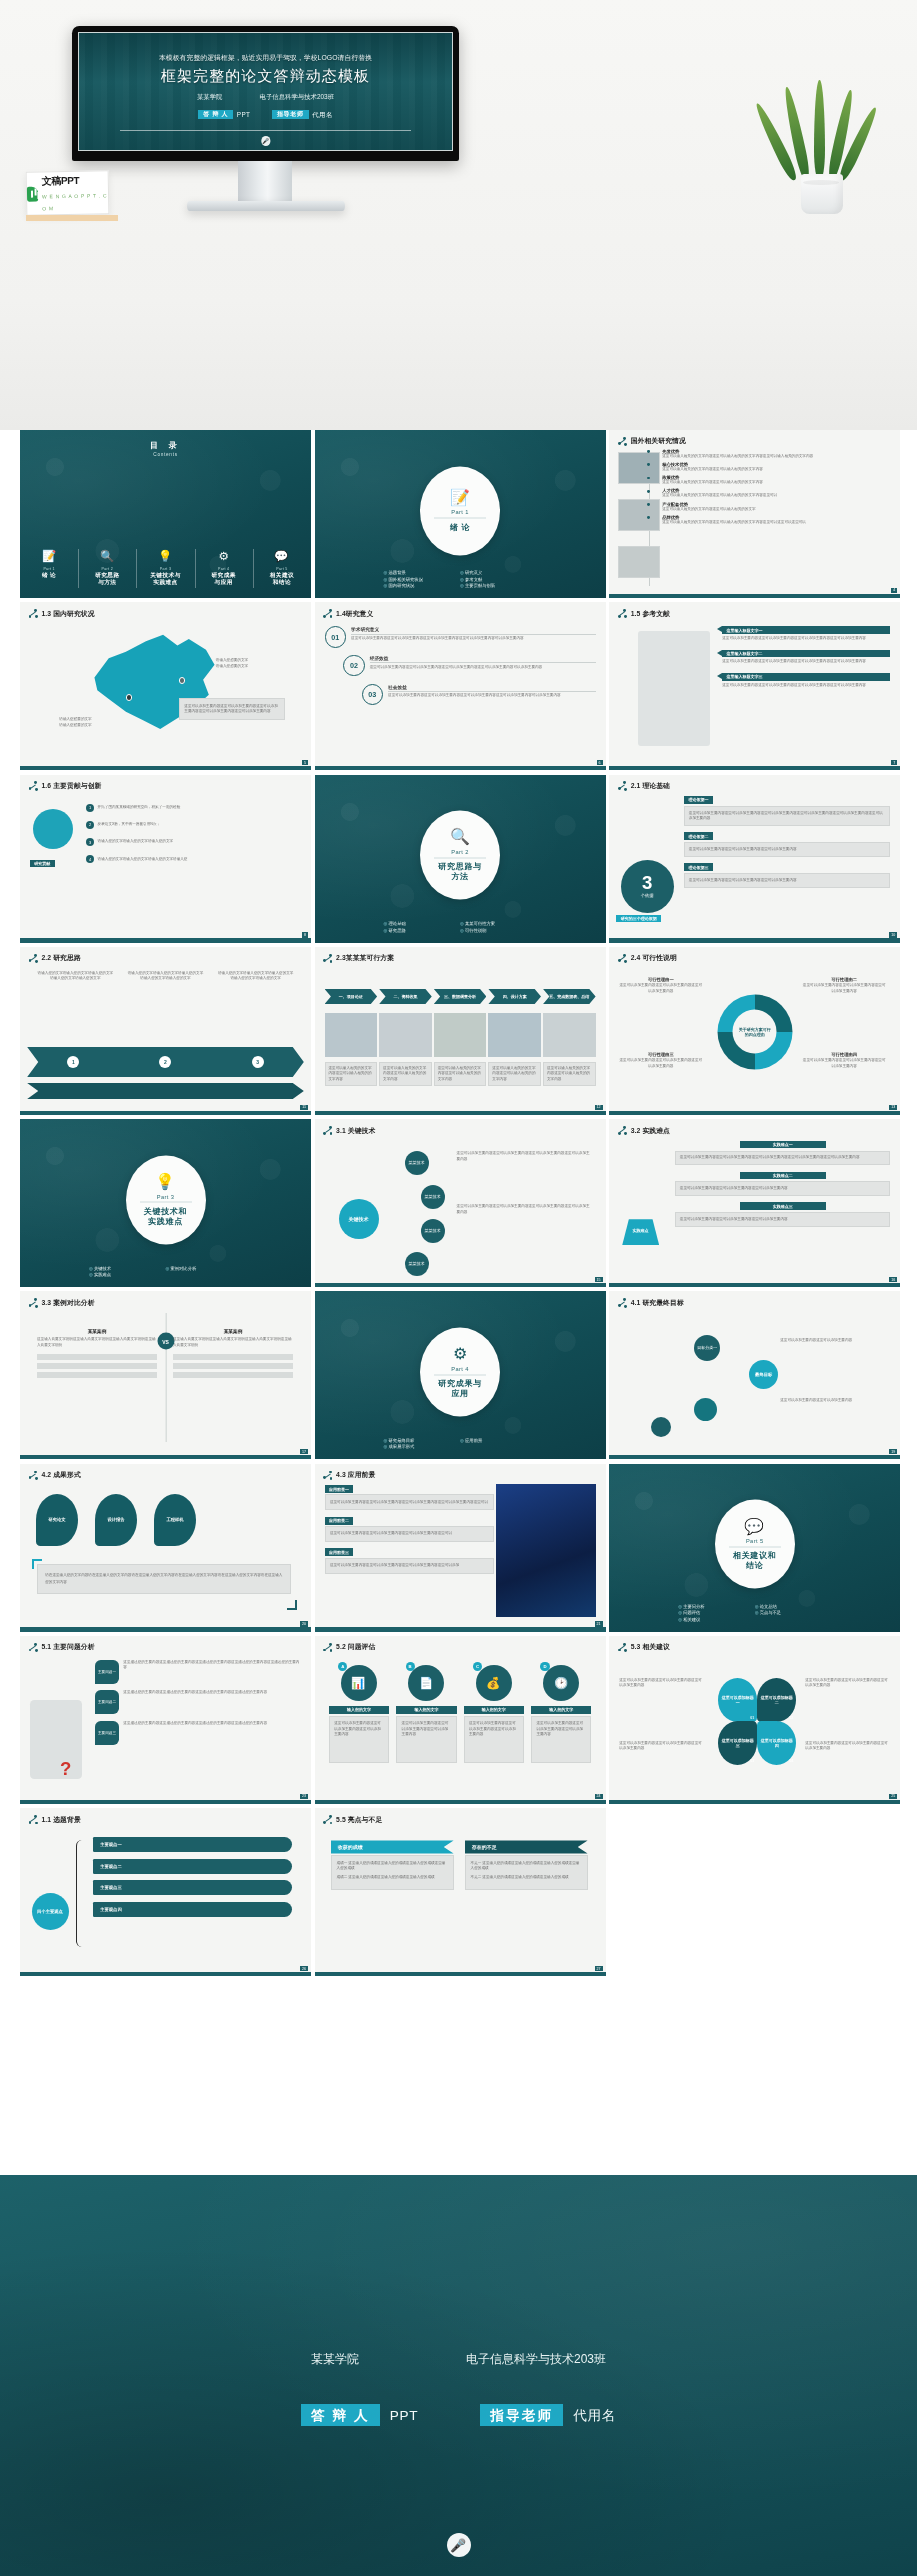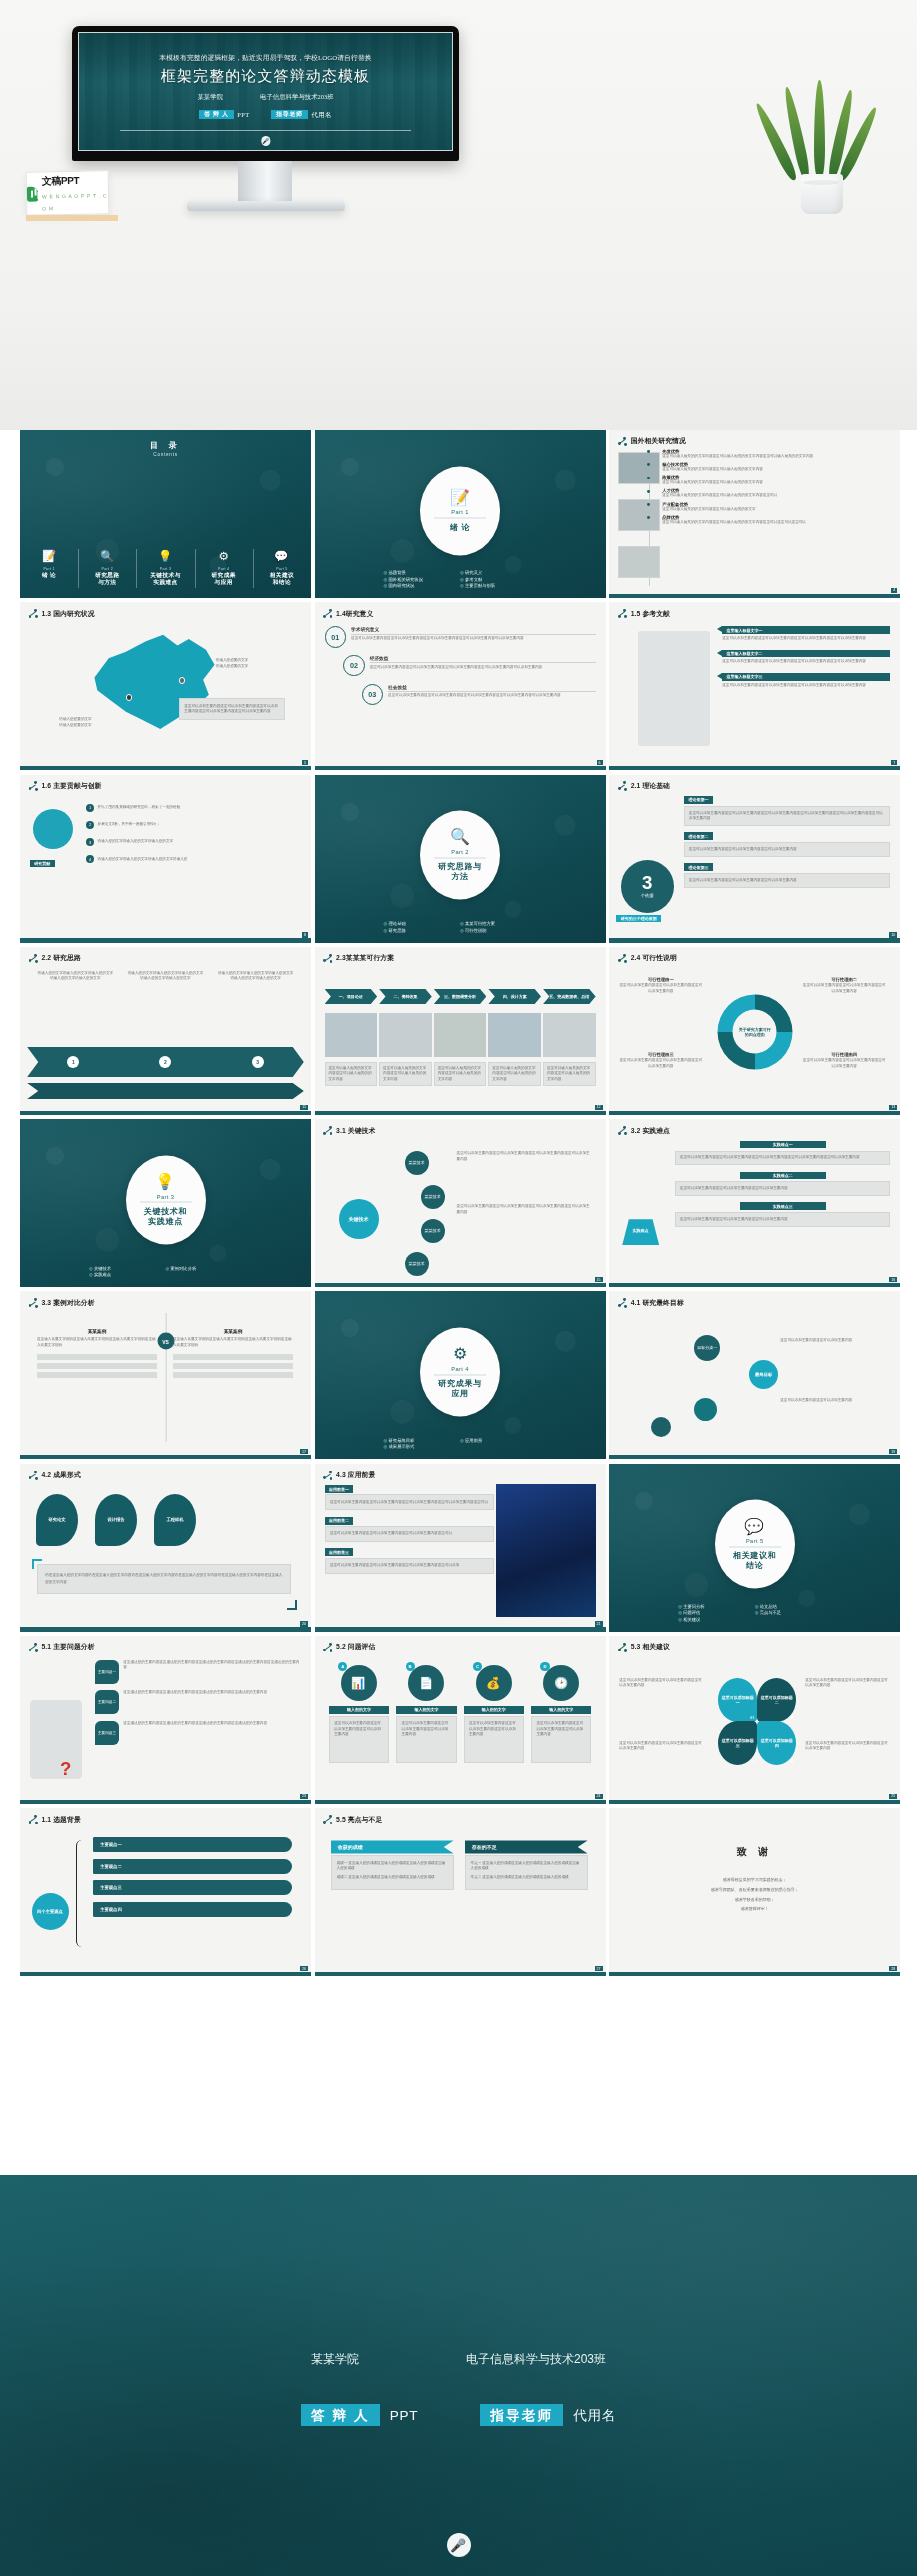--- a/index.html
+++ b/index.html
@@ -37,21 +37,20 @@
   }
   .screen {
     width: 100%; height: 100%;
     background: #1a5c63;
     background-image:
       linear-gradient(180deg, rgba(6,46,52,.55) 0%, rgba(14,70,78,.12) 42%, rgba(10,58,64,.55) 100%),
       repeating-linear-gradient(90deg, rgba(255,255,255,.035) 0 5.7px, rgba(0,0,0,.03) 5.7px 13.6px, rgba(255,255,255,.02) 13.6px 22px);
     border: 0.7px solid #cfd8d8;
     position: relative;
     overflow: hidden;
-    font-family: Liberation Serif, serif;
   }
   .screen-inner {
     position: absolute; inset: 0;
     display: flex; flex-direction: column;
     align-items: center; justify-content: center;
     color: #fff; text-align: center;
   }
   .hero-kicker { font-size: 6.8px; letter-spacing: 0.1px; color: #eef6f6; margin-bottom: 3.6px; text-shadow: 0 0.7px 1.4px rgba(0,0,0,.35);}
   .hero-title {
     font-size: 15px; font-weight: 400; letter-spacing: 1.1px;
@@ -923,31 +922,20 @@
       <div style="position:absolute;left:150px;top:32px;width:123px">
         <div style="background:#14545c;color:#fff;font-size:5px;font-weight:bold;padding:3.6px 7.2px;clip-path:polygon(0 0,100% 0,92% 50%,100% 100%,0 100%)">存在的不足</div>
         <div class="card-grey" style="padding:5px;margin-top:1.4px">
           <div class="lorem" style="margin-bottom:3.6px">不足一  这里输入您的成绩这里输入您的成绩这里输入您的成绩这里输入您的成绩</div>
           <div class="lorem" style="margin-bottom:3.6px">不足二  这里输入您的成绩这里输入您的成绩这里输入您的成绩</div>
         </div>
       </div>
       <div class="slide-foot"></div>
       <div class="pg">27</div>
     </div>
-    <div class="slide">
-      <div style="position:absolute;left:0;top:37px;width:100%;text-align:center;font-size:10px;font-weight:bold;letter-spacing:4.3px;color:#1f1f1f">致 谢</div>
-      <div style="position:absolute;left:0;top:69px;width:100%;text-align:center">
-        <div class="lorem" style="margin-bottom:3.6px;font-size:4px">感谢母校提供的学习与实践的机会；</div>
-        <div class="lorem" style="margin-bottom:3.6px;font-size:4px">感谢导师团队、各院系要案老师教授的悉心指导；</div>
-        <div class="lorem" style="margin-bottom:3.6px;font-size:4px">感谢学校各系的帮助；</div>
-        <div class="lorem" style="margin-bottom:3.6px;font-size:4px">感谢答辩评审！</div>
-      </div>
-      <div class="slide-foot"></div>
-      <div class="pg">28</div>
-    </div>
   </div>
 
 <div class="final">
   <div class="final-inner">
     <div class="final-meta">
       <span>某某学院</span>
       <span>电子信息科学与技术203班</span>
     </div>
     <div class="final-roles">
       <span>

